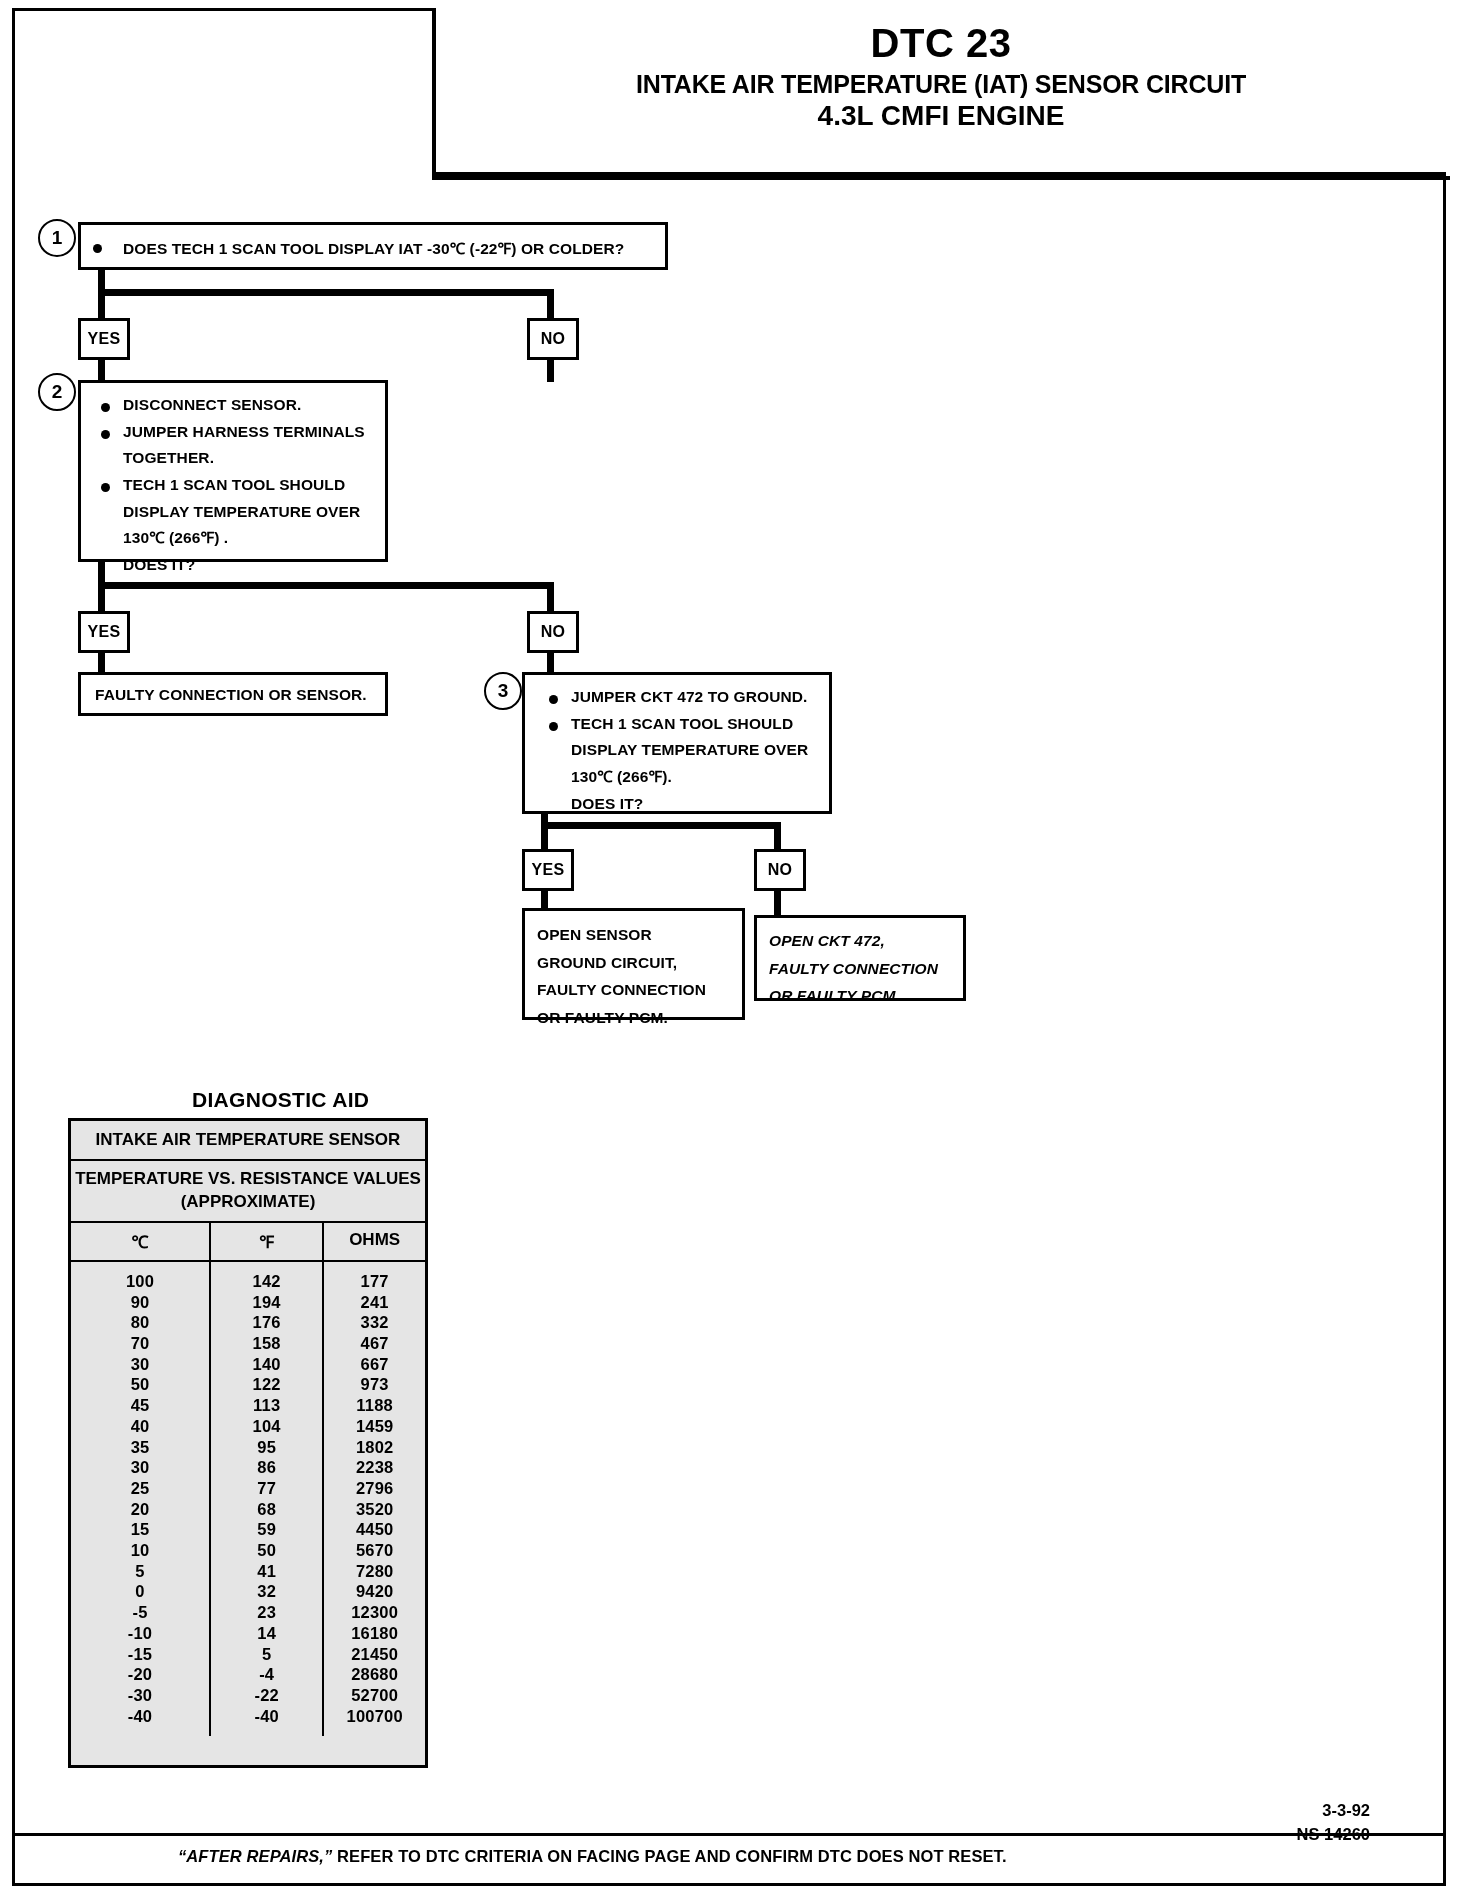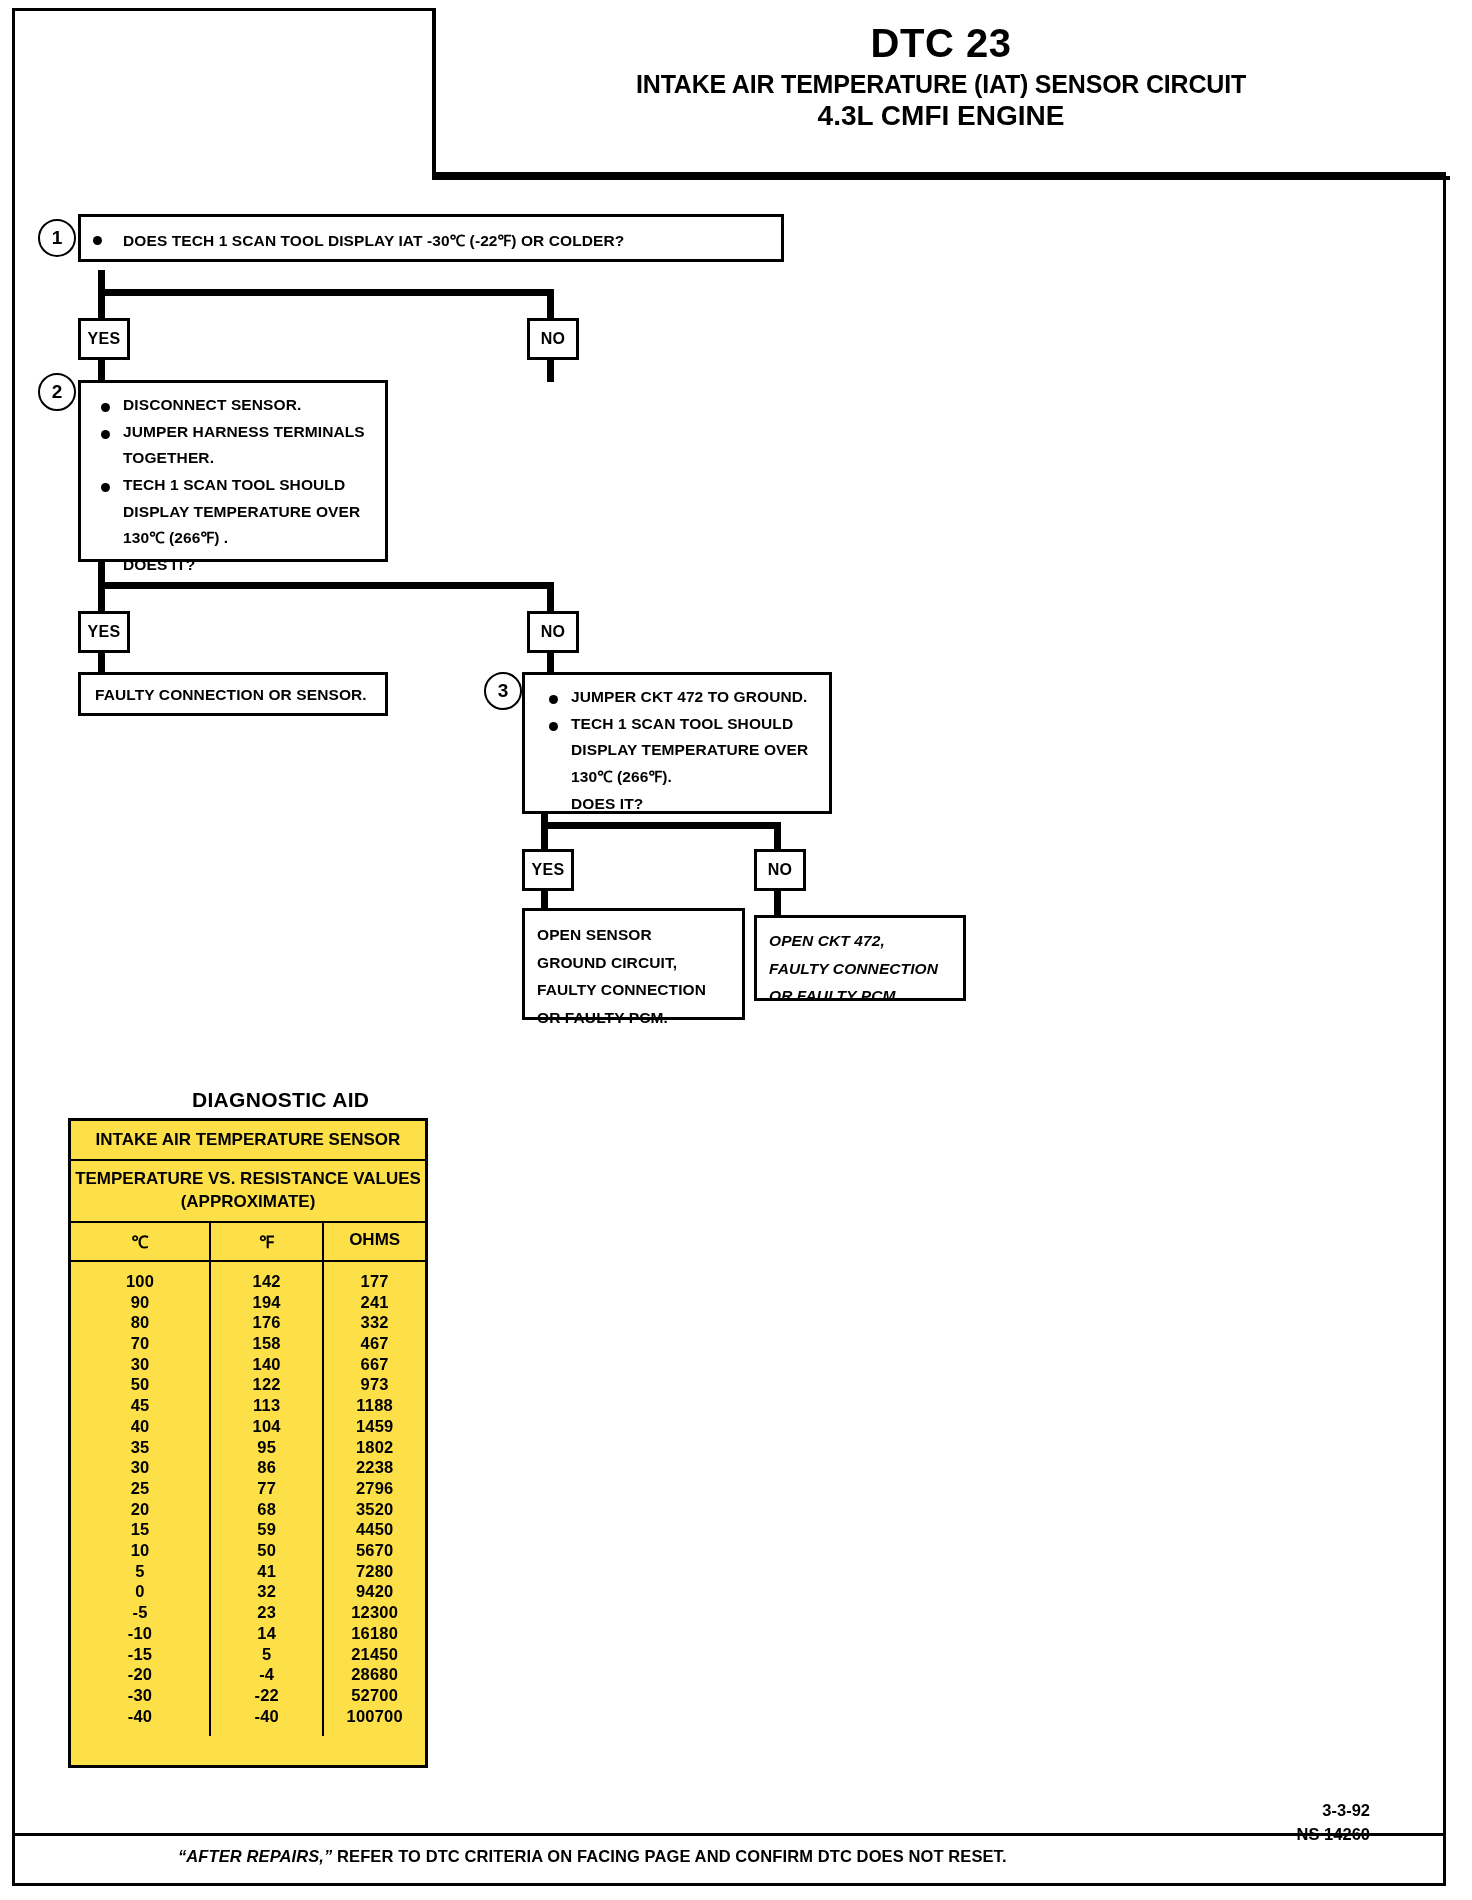--- a/index.html
+++ b/index.html
@@ -32,21 +32,21 @@
   .line{position:absolute;background:#000;}
 
   ul.blist{margin:0;padding:0;list-style:none;}
   ul.blist li{position:relative;padding-left:30px;margin:0;}
   ul.blist li::before{content:"";position:absolute;left:8px;top:11px;width:9px;height:9px;border-radius:50%;background:#000;}
   ul.blist li.nobullet{padding-left:30px;}
   ul.blist li.nobullet::before{display:none;}
 
   
   .aid-title{position:absolute;font-size:21px;font-weight:bold;letter-spacing:0.3px;}
-  .aid-table{position:absolute;border:3px solid #000;box-sizing:border-box;background:#fde047;}
+  .aid-table{position:absolute;border:3px solid #000;box-sizing:border-box;background:#e5e5e5;}
   .aid-row{border-bottom:2.5px solid #000;box-sizing:border-box;text-align:center;font-weight:bold;}
   .aid-r1{font-size:17px;padding:9px 0 9px 0;}
   .aid-r2{font-size:17px;padding:7px 4px 7px 4px;line-height:1.35;}
   .aid-head{display:flex;border-bottom:2.5px solid #000;}
   .aid-head > div{font-size:17px;font-weight:bold;text-align:center;padding:7px 0;box-sizing:border-box;}
   .aid-head > div + div{border-left:2.5px solid #000;}
   .aid-body{display:flex;}
   .aid-body > div{box-sizing:border-box;padding:9px 0 10px 0;}
   .aid-body > div + div{border-left:2.5px solid #000;}
   .cellc{width:39%;}
@@ -67,21 +67,21 @@
 
   <div class="page-border"></div>
 
   <div class="header-box">
     <div class="h-dtc">DTC 23</div>
     <div class="h-l1">INTAKE AIR TEMPERATURE (IAT) SENSOR CIRCUIT</div>
     <div class="h-l3">4.3L CMFI ENGINE</div>
   </div>
 
   <div class="stepnum" style="left:38px;top:219px;">1</div>
-  <div class="box" style="left:78px;top:214px;width:706px;height:48px;">
+  <div class="box" style="left:78px;top:222px;width:590px;height:48px;">
     <div class="box-txt" style="padding:11px 0 0 12px;position:relative;">
       <span style="position:absolute;left:12px;top:19px;width:9px;height:9px;border-radius:50%;background:#000;"></span>
       <span style="display:inline-block;padding-left:30px;line-height:1.1;">DOES TECH 1 SCAN TOOL DISPLAY IAT -30℃ (-22℉) OR COLDER?</span>
     </div>
   </div>
 
   <div class="line" style="left:98px;top:270px;width:7px;height:48px;"></div>
   <div class="line" style="left:98px;top:289px;width:456px;height:7px;"></div>
   <div class="line" style="left:547px;top:289px;width:7px;height:29px;"></div>
 

